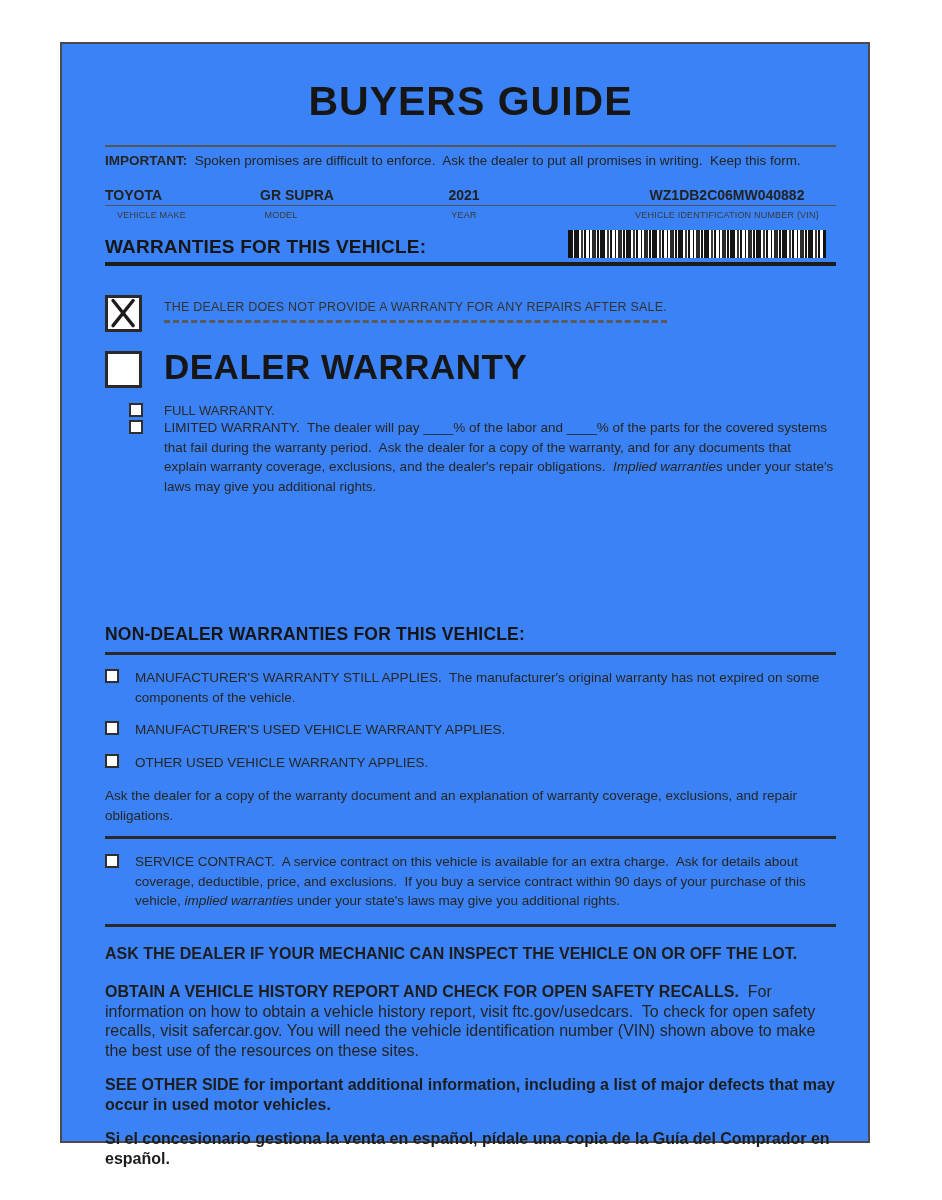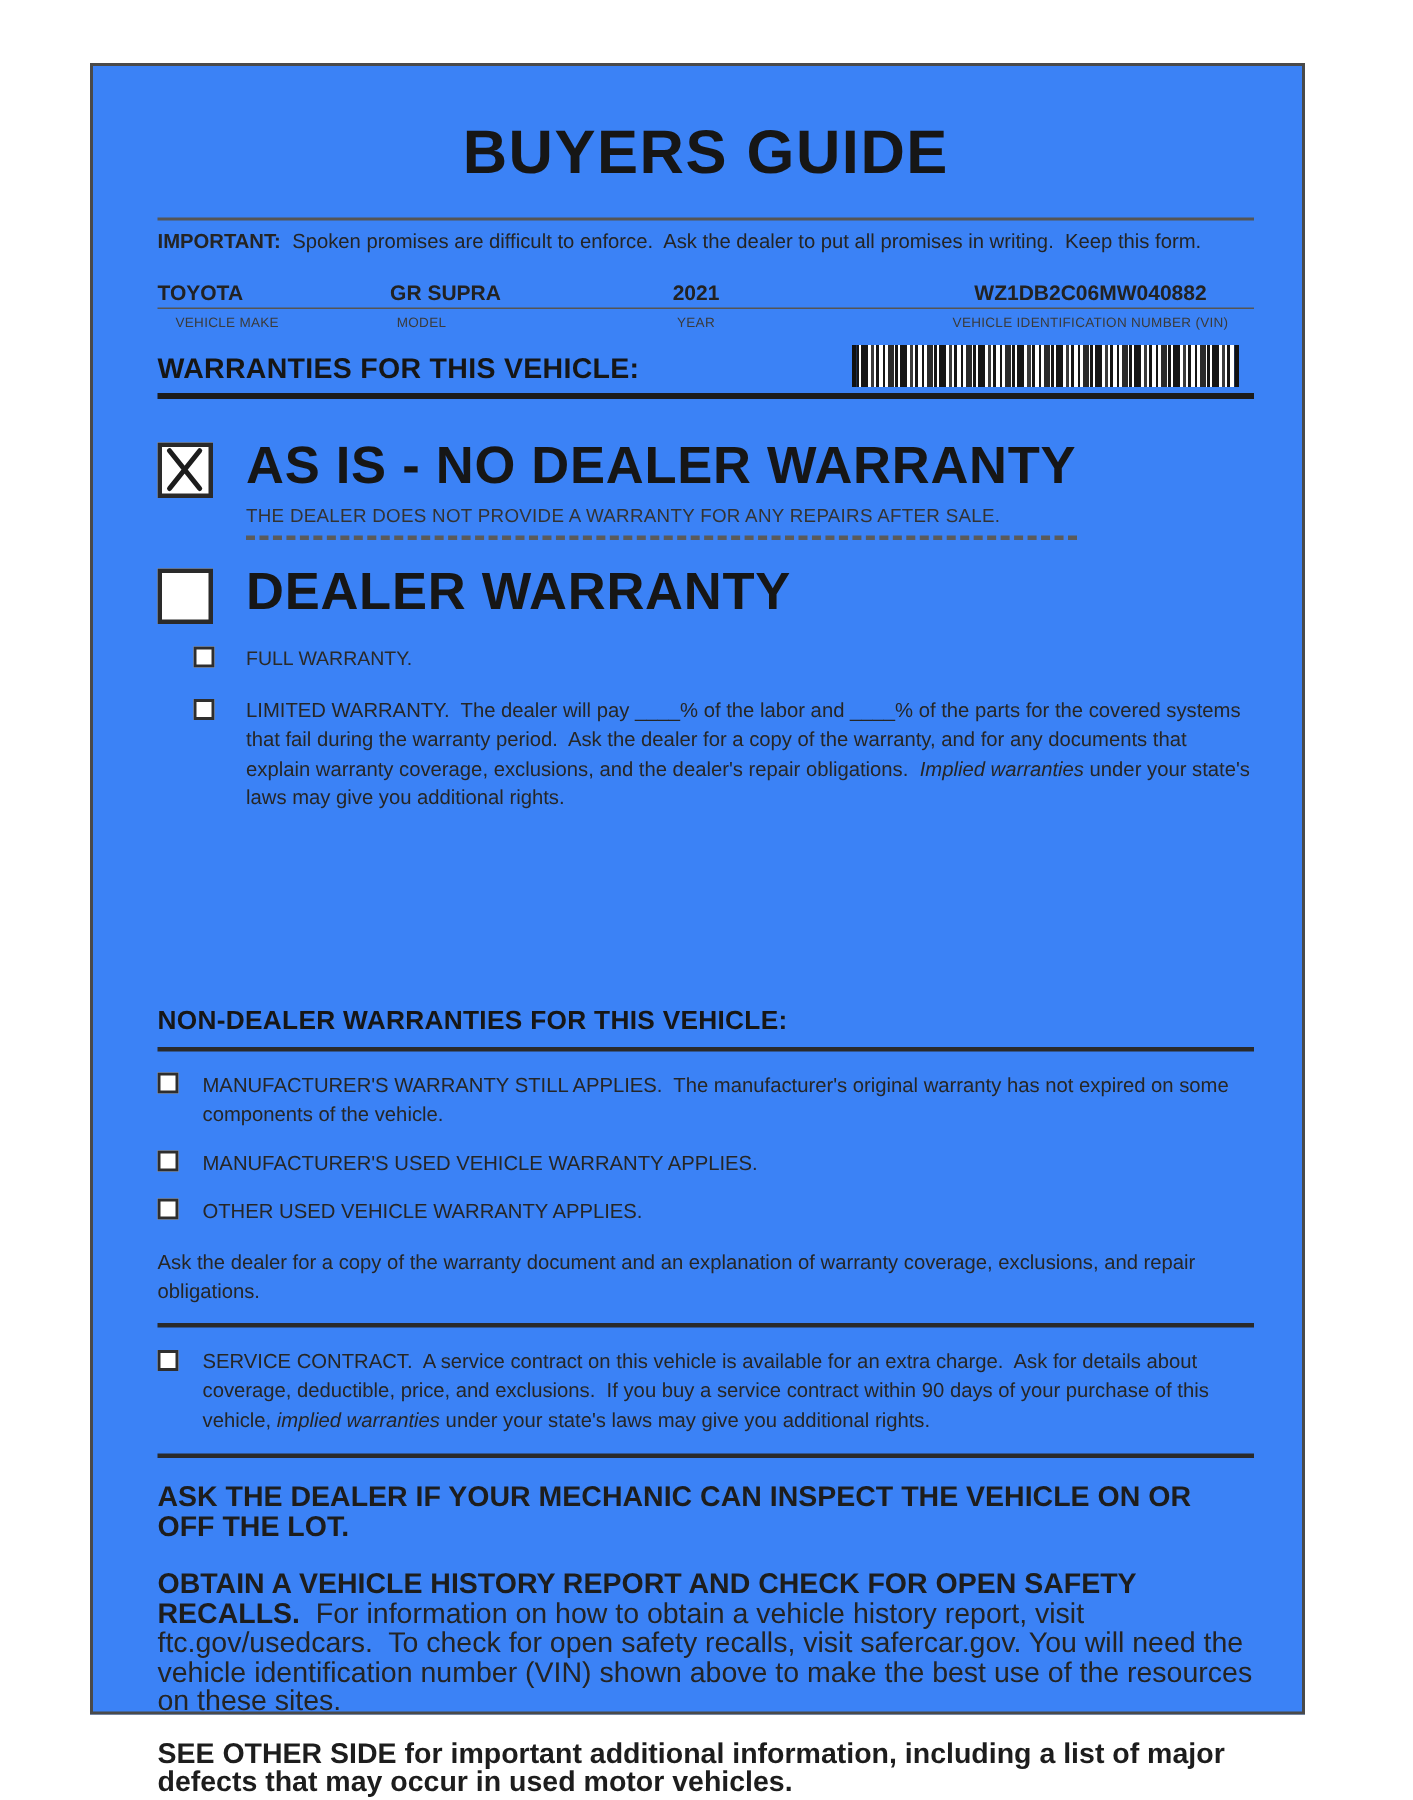--- a/index.html
+++ b/index.html
@@ -59,21 +59,21 @@
   .sec-dealer { margin-top:17px; }
 
   
   .cb {
     width:14px; height:14px; border:2px solid #2e2e2e; background:#fff; flex:0 0 auto;
   }
   .opt { display:flex; align-items:flex-start; }
   .opt-full { margin-top:15px; margin-left:24px; }
   .opt-full .cb { margin-top:0; }
   .opt-full .optlabel { margin-left:21px; font-size:13px; color:#2a2a2a; }
-  .opt-limited { margin-top:18px; margin-left:24px; }
+  .opt-limited { margin-left:24px; }
   .opt-limited .cb { margin-top:2px; }
   .body-text { font-size:13.5px; line-height:19.5px; color:#262626; white-space:pre-wrap; }
   .opt-limited .body-text { margin-left:21px; width:676px; }
   .it { font-style:italic; }
 
   .sysdur { position:relative; margin-top:26px; font-size:14px; font-weight:bold; color:#1d1d1d; }
   .sysdur .dur { position:absolute; left:370px; top:0; }
 
   
   .nd-head { margin-top:128px; font-size:17.5px; font-weight:bold; color:#161616; letter-spacing:.2px; }
@@ -82,21 +82,21 @@
   .nd-item .cb { margin-top:1px; }
   .nd-item .body-text { margin-left:16px; width:700px; }
   .nd-note { margin-top:14px; }
   .rule-a { margin-top:11px; }
   .svc { display:flex; align-items:flex-start; margin-top:13px; }
   .svc .cb { margin-top:2px; }
   .svc .body-text { margin-left:16px; width:700px; }
   .rule-b { margin-top:13px; }
 
   
-  .foot { font-size:19px; line-height:19.5px; white-space:pre-wrap; color:#242424; }
+  .foot { font-size:16px; line-height:19.5px; white-space:pre-wrap; color:#242424; }
   .foot.bold { font-weight:bold; color:#1d1d1d; }
   .f1 { margin-top:17px; }
   .f2 { margin-top:19px; }
   .f2 b { font-weight:bold; color:#1d1d1d; }
   .f3 { margin-top:15px; }
   .f4 { margin-top:15px; }
 </style>
 </head>
 <body>
 
@@ -130,21 +130,20 @@
 
   <div class="rule-thick after-warr"></div>
 
   <div class="bigsec">
     <div class="bigbox">
       <svg viewBox="0 0 37 37">
         <path d="M6 3 L30 33 M30 3 L6 33" stroke="#1c1c1c" stroke-width="4" fill="none" stroke-linecap="round"></path>
       </svg>
     </div>
     <div class="bigtext">
-      <div class="bigtitle">AS IS - NO DEALER WARRANTY</div>
       <div class="subtitle">THE DEALER DOES NOT PROVIDE A WARRANTY FOR ANY REPAIRS AFTER SALE.</div>
       <div class="dashed" style="margin-left:0;"></div>
     </div>
   </div>
 
   <div class="bigsec sec-dealer">
     <div class="bigbox"></div>
     <div class="bigtext">
       <div class="bigtitle">DEALER WARRANTY</div>
     </div>

